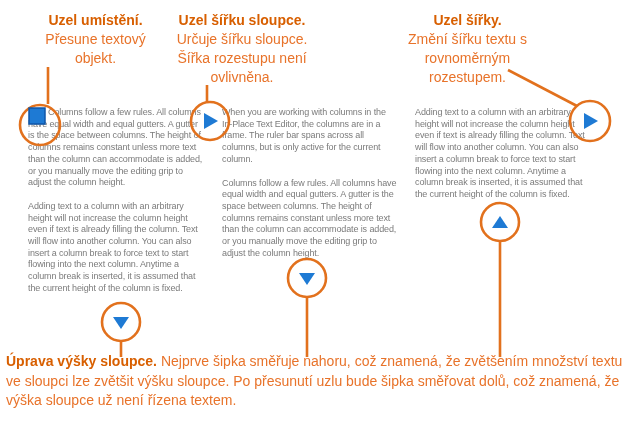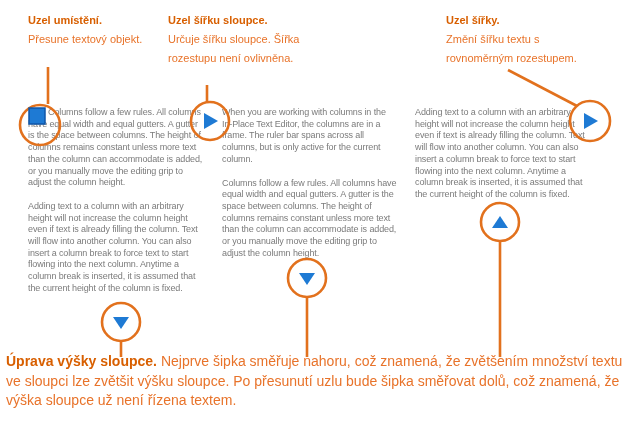--- a/index.html
+++ b/index.html
@@ -1,20 +1,20 @@
 <!DOCTYPE html>
 <html><head>
 <meta charset="utf-8">
 <style>
   html,body { margin:0; padding:0; background:#ffffff; }
   .stage {
     position:relative; width:638px; height:431px; background:#ffffff;
     font-family:"Liberation Sans", sans-serif; overflow:hidden;
   }
-  .callout { position:absolute; font-size:11px; line-height:19px; color:#e8732a; }
+  .callout { position:absolute; font-size:14px; line-height:19px; color:#e8732a;text-align:center; }
   .callout .c-title { font-weight:bold; color:#d85f00; display:block; }
   .bodycol { position:absolute; font-size:9px; line-height:11.7px; letter-spacing:-0.12px; color:#7b7b7b; }
   .bodycol p { margin:0 0 12px 0; }
   .bodycol p.indent-first { text-indent:20px; }
   .footer-caption {
     position:absolute; left:6px; top:352px; width:630px;
     font-size:14px; line-height:19.5px; color:#e8732a;
   }
   .footer-caption .c-title { font-weight:bold; color:#d85f00; }
   svg.overlay { position:absolute; left:0; top:0; pointer-events:none; }
@@ -27,21 +27,21 @@
   <div class="callout" style="left:28px; top:11px; width:135px;">
     <span class="c-title">Uzel umístění.</span>
     <span>Přesune textový objekt.</span>
   </div>
 
   <div class="callout" style="left:168px; top:11px; width:148px;">
     <span class="c-title">Uzel šířku sloupce.</span>
     <span>Určuje šířku sloupce. Šířka rozestupu není ovlivněna.</span>
   </div>
 
-  <div class="callout" style="left:446px; top:11px; width:135px;">
+  <div class="callout" style="left:400px; top:11px; width:135px;">
     <span class="c-title">Uzel šířky.</span>
     <span>Změní šířku textu s rovnoměrným rozestupem.</span>
   </div>
 
   <div class="bodycol" style="left:28px; top:107px; width:175px;">
     <p class="indent-first">Columns follow a few rules. All columns have equal width and equal gutters. A gutter is the space between columns. The height of columns remains constant unless more text than the column can accommodate is added, or you manually move the editing grip to adjust the column height.</p>
     <p>Adding text to a column with an arbitrary height will not increase the column height even if text is already filling the column. Text will flow into another column. You can also insert a column break to force text to start flowing into the next column. Anytime a column break is inserted, it is assumed that the current height of the column is fixed.</p>
   </div>
 
   <div class="bodycol" style="left:222px; top:107px; width:176px;">

